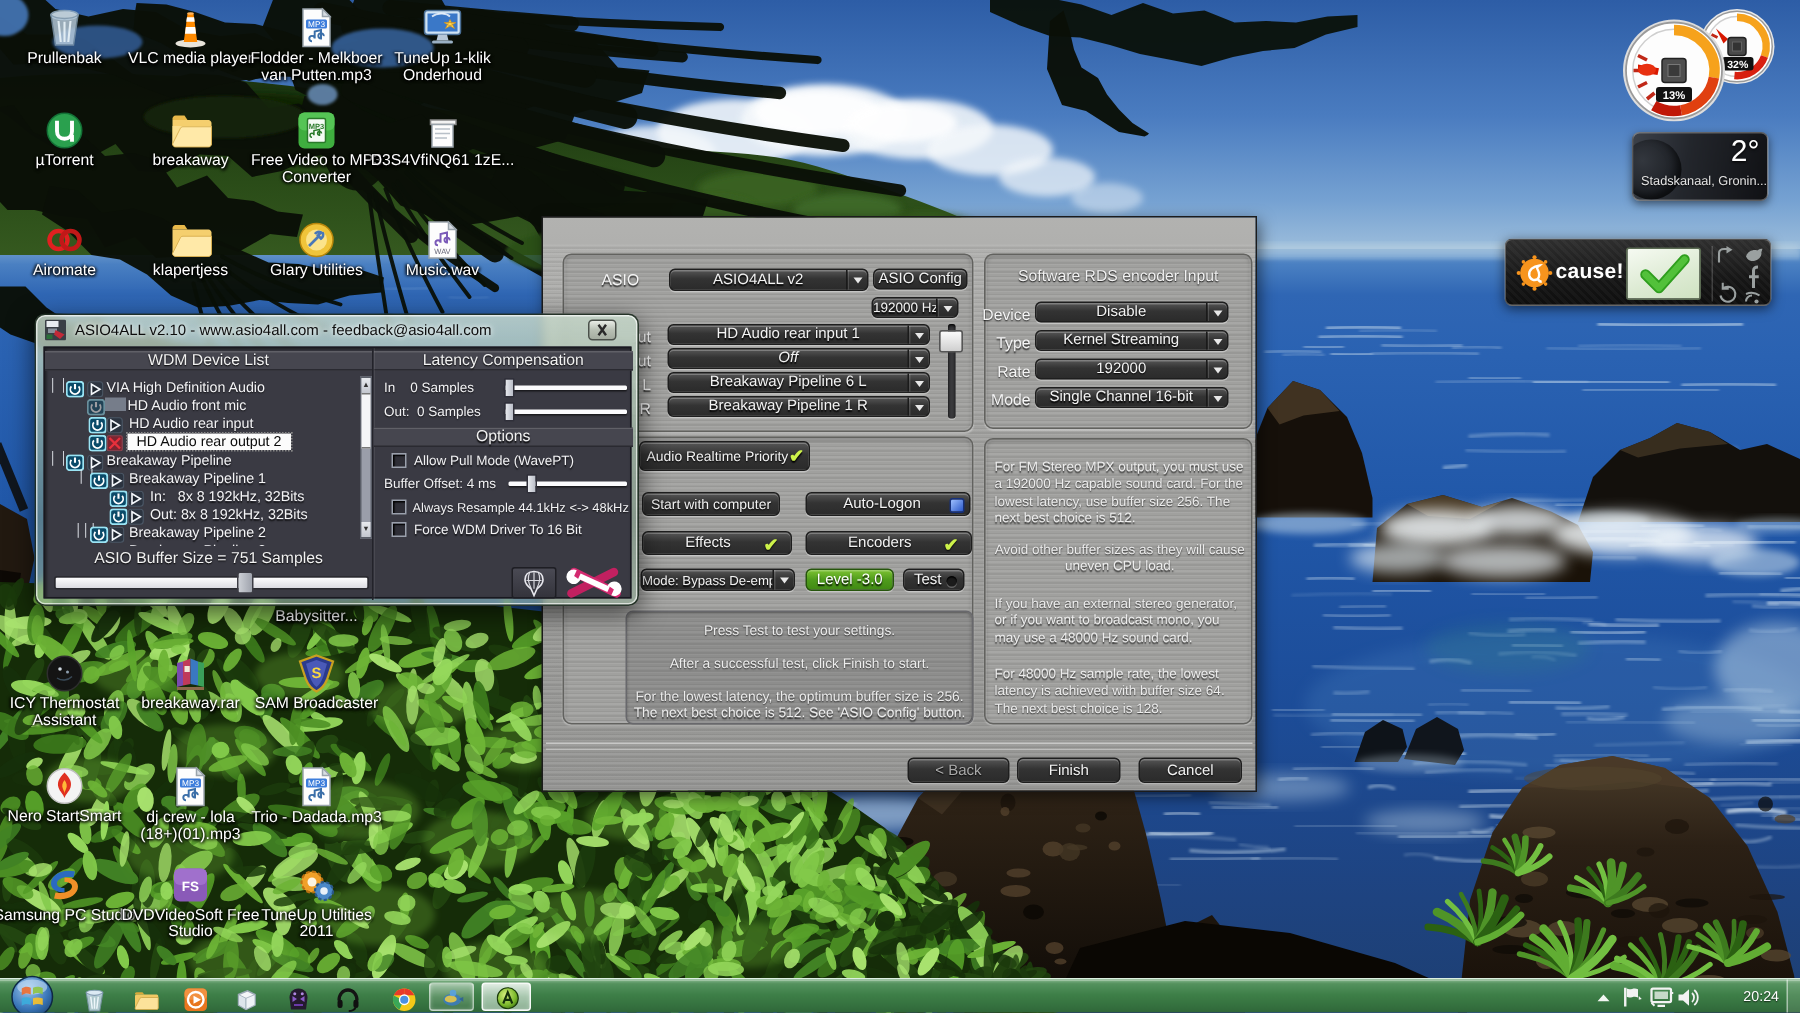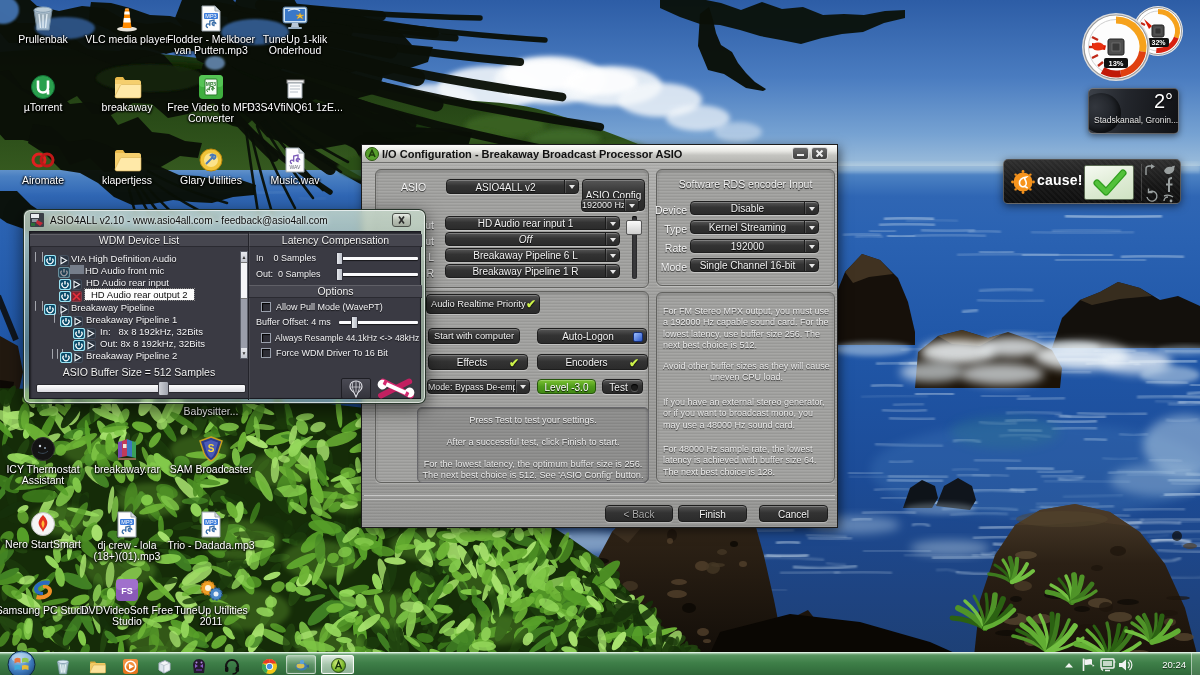--- a/index.html
+++ b/index.html
@@ -2042,42 +2042,28 @@
       <path d="M25,17 L25,29 M22,21.5 L28.5,21.5 M25,17.5 C25,15.8 26,15 28,15" stroke-width="2"></path>
       <path d="M3,34 a5,5 0 1 0 1.5,-4.5 M4.5,25.5 L4.5,29.5 L8.5,29.5"></path>
       <path d="M20,38 a4,4 0 0 1 4,-4 M20,33 a9,9 0 0 1 9,1"></path>
         <circle cx="27" cy="38" r="1.4" fill="#9aa0a0" stroke="none"></circle>
     </g>
   </svg>
 </div>
 
 <div id="iod">
   <div class="brush abs" style="left:0;top:18px;right:0;bottom:0;"></div>
-  <div id="iotitle">
-    <svg class="abs" style="left:3px;top:2px" width="14" height="14" viewBox="0 0 14 14">
-        <circle cx="7" cy="7" r="6.5" fill="#57a02c"></circle>
-        <circle cx="7" cy="7" r="6.5" fill="none" stroke="#2d5a12" stroke-width="1"></circle>
-        <path d="M4,10 L7,3.5 L10,10 M5.2,8 L8.8,8" stroke="#1e3c0c" stroke-width="1.6" fill="none"></path>
-      </svg>
-    <div class="txt">I/O Configuration - Breakaway Broadcast Processor ASIO</div>
-    <div class="wbtn" style="left:430px;">
-        <span style="position:absolute;left:4px;right:4px;top:6px;height:2px;background:#efefef;"></span>
-      </div>
-    <div class="wbtn" style="left:449px;"><svg width="15" height="11" viewBox="0 0 15 11">
-          <path d="M4.5,2.5 L10.5,8.5 M10.5,2.5 L4.5,8.5" stroke="#efefef" stroke-width="2"></path>
-        </svg></div>
-  </div>
 
   <div class="gb" style="left:13px;top:24px;width:274px;height:119px;"></div>
   <div class="dlab" style="left:39px;top:36px;">ASIO</div>
   <div class="dctl" style="left:84px;top:34px;width:133px;height:15px;">
       <div class="t">ASIO4ALL v2</div>
       <div class="carr"></div>
     </div>
-  <div class="dctl" style="left:220px;top:34px;width:63px;height:32px;">
+  <div class="dctl" style="left:220px;top:34px;width:63px;height:14px;">
       <div class="tc">ASIO Config</div>
     </div>
   <div class="dctl" style="left:219px;top:53px;width:58px;height:14px;font-size:9px;">
       <div class="t">192000 Hz</div>
       <div class="carr"></div>
     </div>
   <div class="dlab r" style="left:12px;top:74px;width:60px;">Input</div>
   <div class="dlab r" style="left:12px;top:90px;width:60px;">Output</div>
   <div class="dlab r" style="left:12px;top:106px;width:60px;">Out L</div>
   <div class="dlab r" style="left:12px;top:122px;width:60px;">Out R</div>
@@ -2309,21 +2295,21 @@
           <span class="abs" style="left:42px;top:0;"></span>
           <span class="ttxt" style="left:56px;">Breakaway Pipeline 3</span>
         </div>
     </div>
 
     <div class="abs" style="left:210px;top:19px;width:8px;height:108px;background:#9a9eaa;border:1px solid #5a5e68;">
       <div class="abs" style="left:0;top:0;width:6px;height:10px;background:linear-gradient(#e8eaee,#c3c7cf);font-size:5px;color:#333;text-align:center;line-height:10px;">▲</div>
       <div class="abs" style="left:0;top:10px;width:6px;height:37px;background:#f5f6f8;border-top:1px solid #777;border-bottom:1px solid #777;"></div>
       <div class="abs" style="left:0;bottom:0;width:6px;height:10px;background:linear-gradient(#e8eaee,#c3c7cf);font-size:5px;color:#333;text-align:center;line-height:10px;">▼</div>
     </div>
-    <div class="ahead" style="left:0;top:134px;width:218px;background:transparent;border:none;box-shadow:none;">ASIO Buffer Size = 512 Samples</div>
+    <div class="ahead" style="left:0;top:134px;width:218px;background:transparent;border:none;box-shadow:none;">ASIO Buffer Size = 751 Samples</div>
     <div class="abs" style="left:6px;top:152px;width:210px;height:9px;background:linear-gradient(#fdfdfd,#dcdce2);border:1px solid #2a2a30;border-radius:2px;"></div>
     <div class="abs" style="left:128px;top:149px;width:11px;height:15px;background:linear-gradient(90deg,#cdd0d6,#9fa3ad);border:1px solid #3c3c44;border-radius:2px;"></div>
 
     <div class="vline abs" style="left:218px;top:0;height:168px;"></div>
     <div class="atext" style="left:226px;top:21px;">In&nbsp;&nbsp;&nbsp;&nbsp;0 Samples</div>
     <div class="strack" style="left:306px;top:25px;width:82px;"></div>
     <div class="sthumb" style="left:306px;top:20px;"></div>
     <div class="atext" style="left:226px;top:37px;">Out:&nbsp;&nbsp;0 Samples</div>
     <div class="strack" style="left:306px;top:41px;width:82px;"></div>
     <div class="sthumb" style="left:306px;top:36px;"></div>

